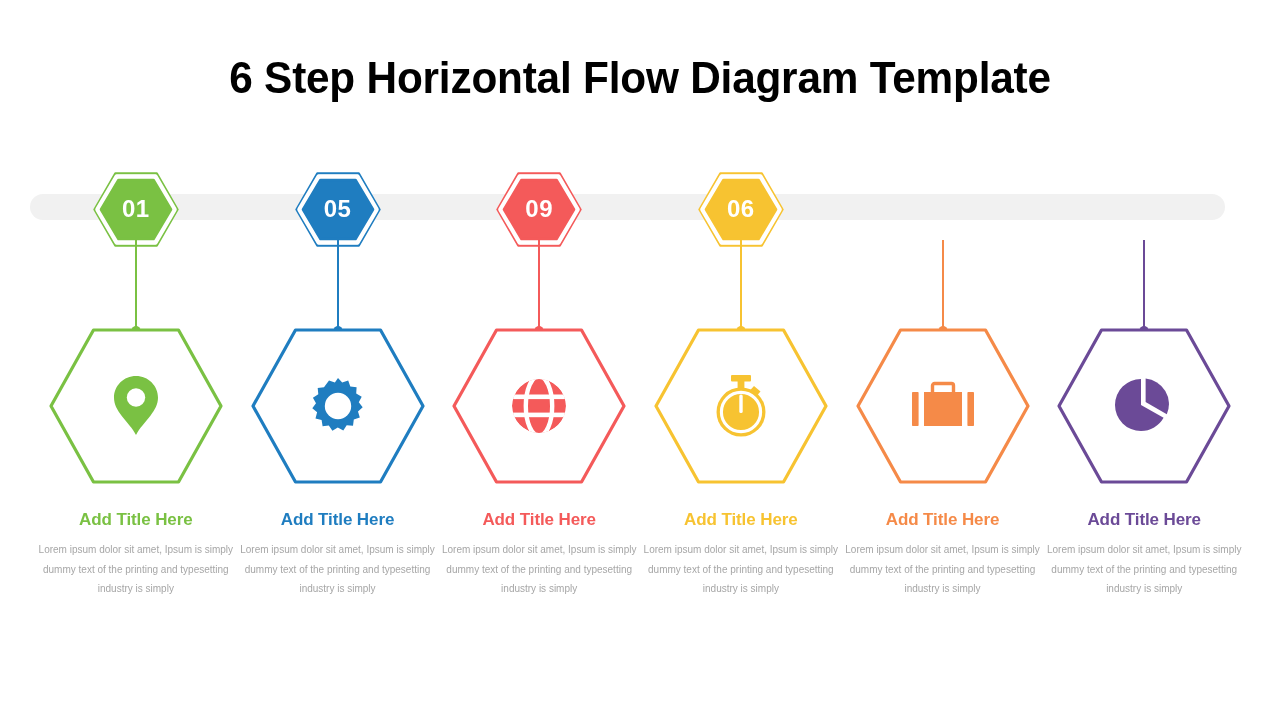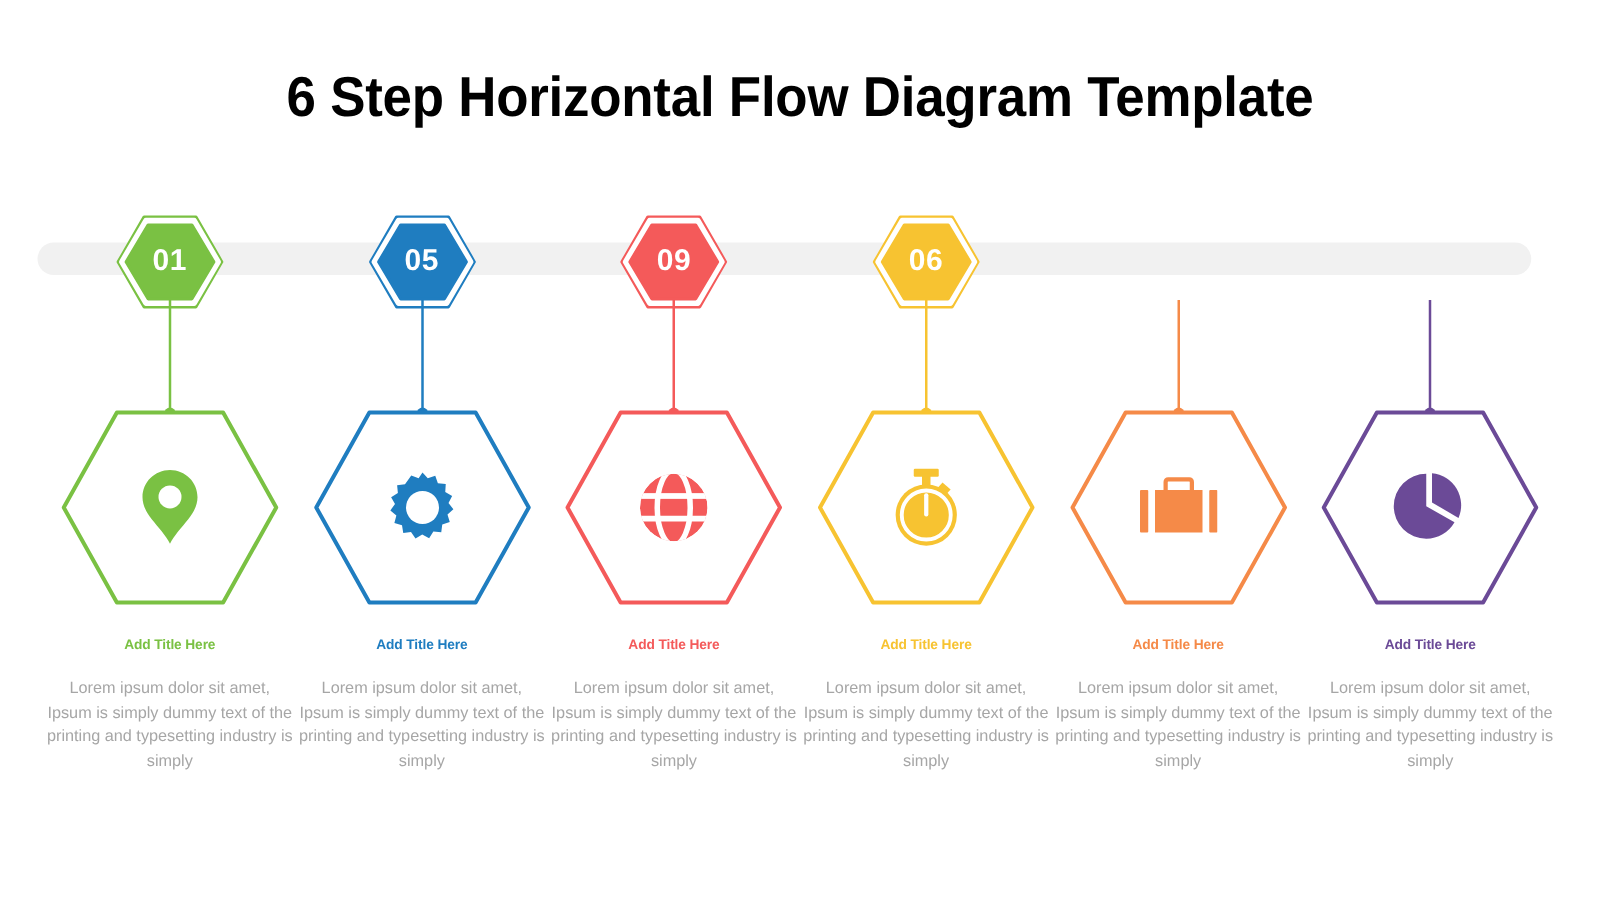--- a/index.html
+++ b/index.html
@@ -128,33 +128,33 @@
     justify-content: center;
   }
 
   
   .step-title {
     position: absolute;
     top: 510px;
     left: 0;
     width: 100%;
     text-align: center;
-    font-size: 11px;
+    font-size: 17px;
     font-weight: bold;
     letter-spacing: -0.1px;
   }
   .step-body {
     position: absolute;
     top: 540px;
     left: 0;
     width: 100%;
     padding: 0 2px;
     box-sizing: border-box;
     text-align: center;
-    font-size: 13px;
+    font-size: 10px;
     line-height: 19.5px;
     color: #a6a6a6;
   }
 </style>
 </head>
 <body>
 
 <div class="slide-title">6 Step Horizontal Flow Diagram Template</div>
 
 <div class="track"></div>

